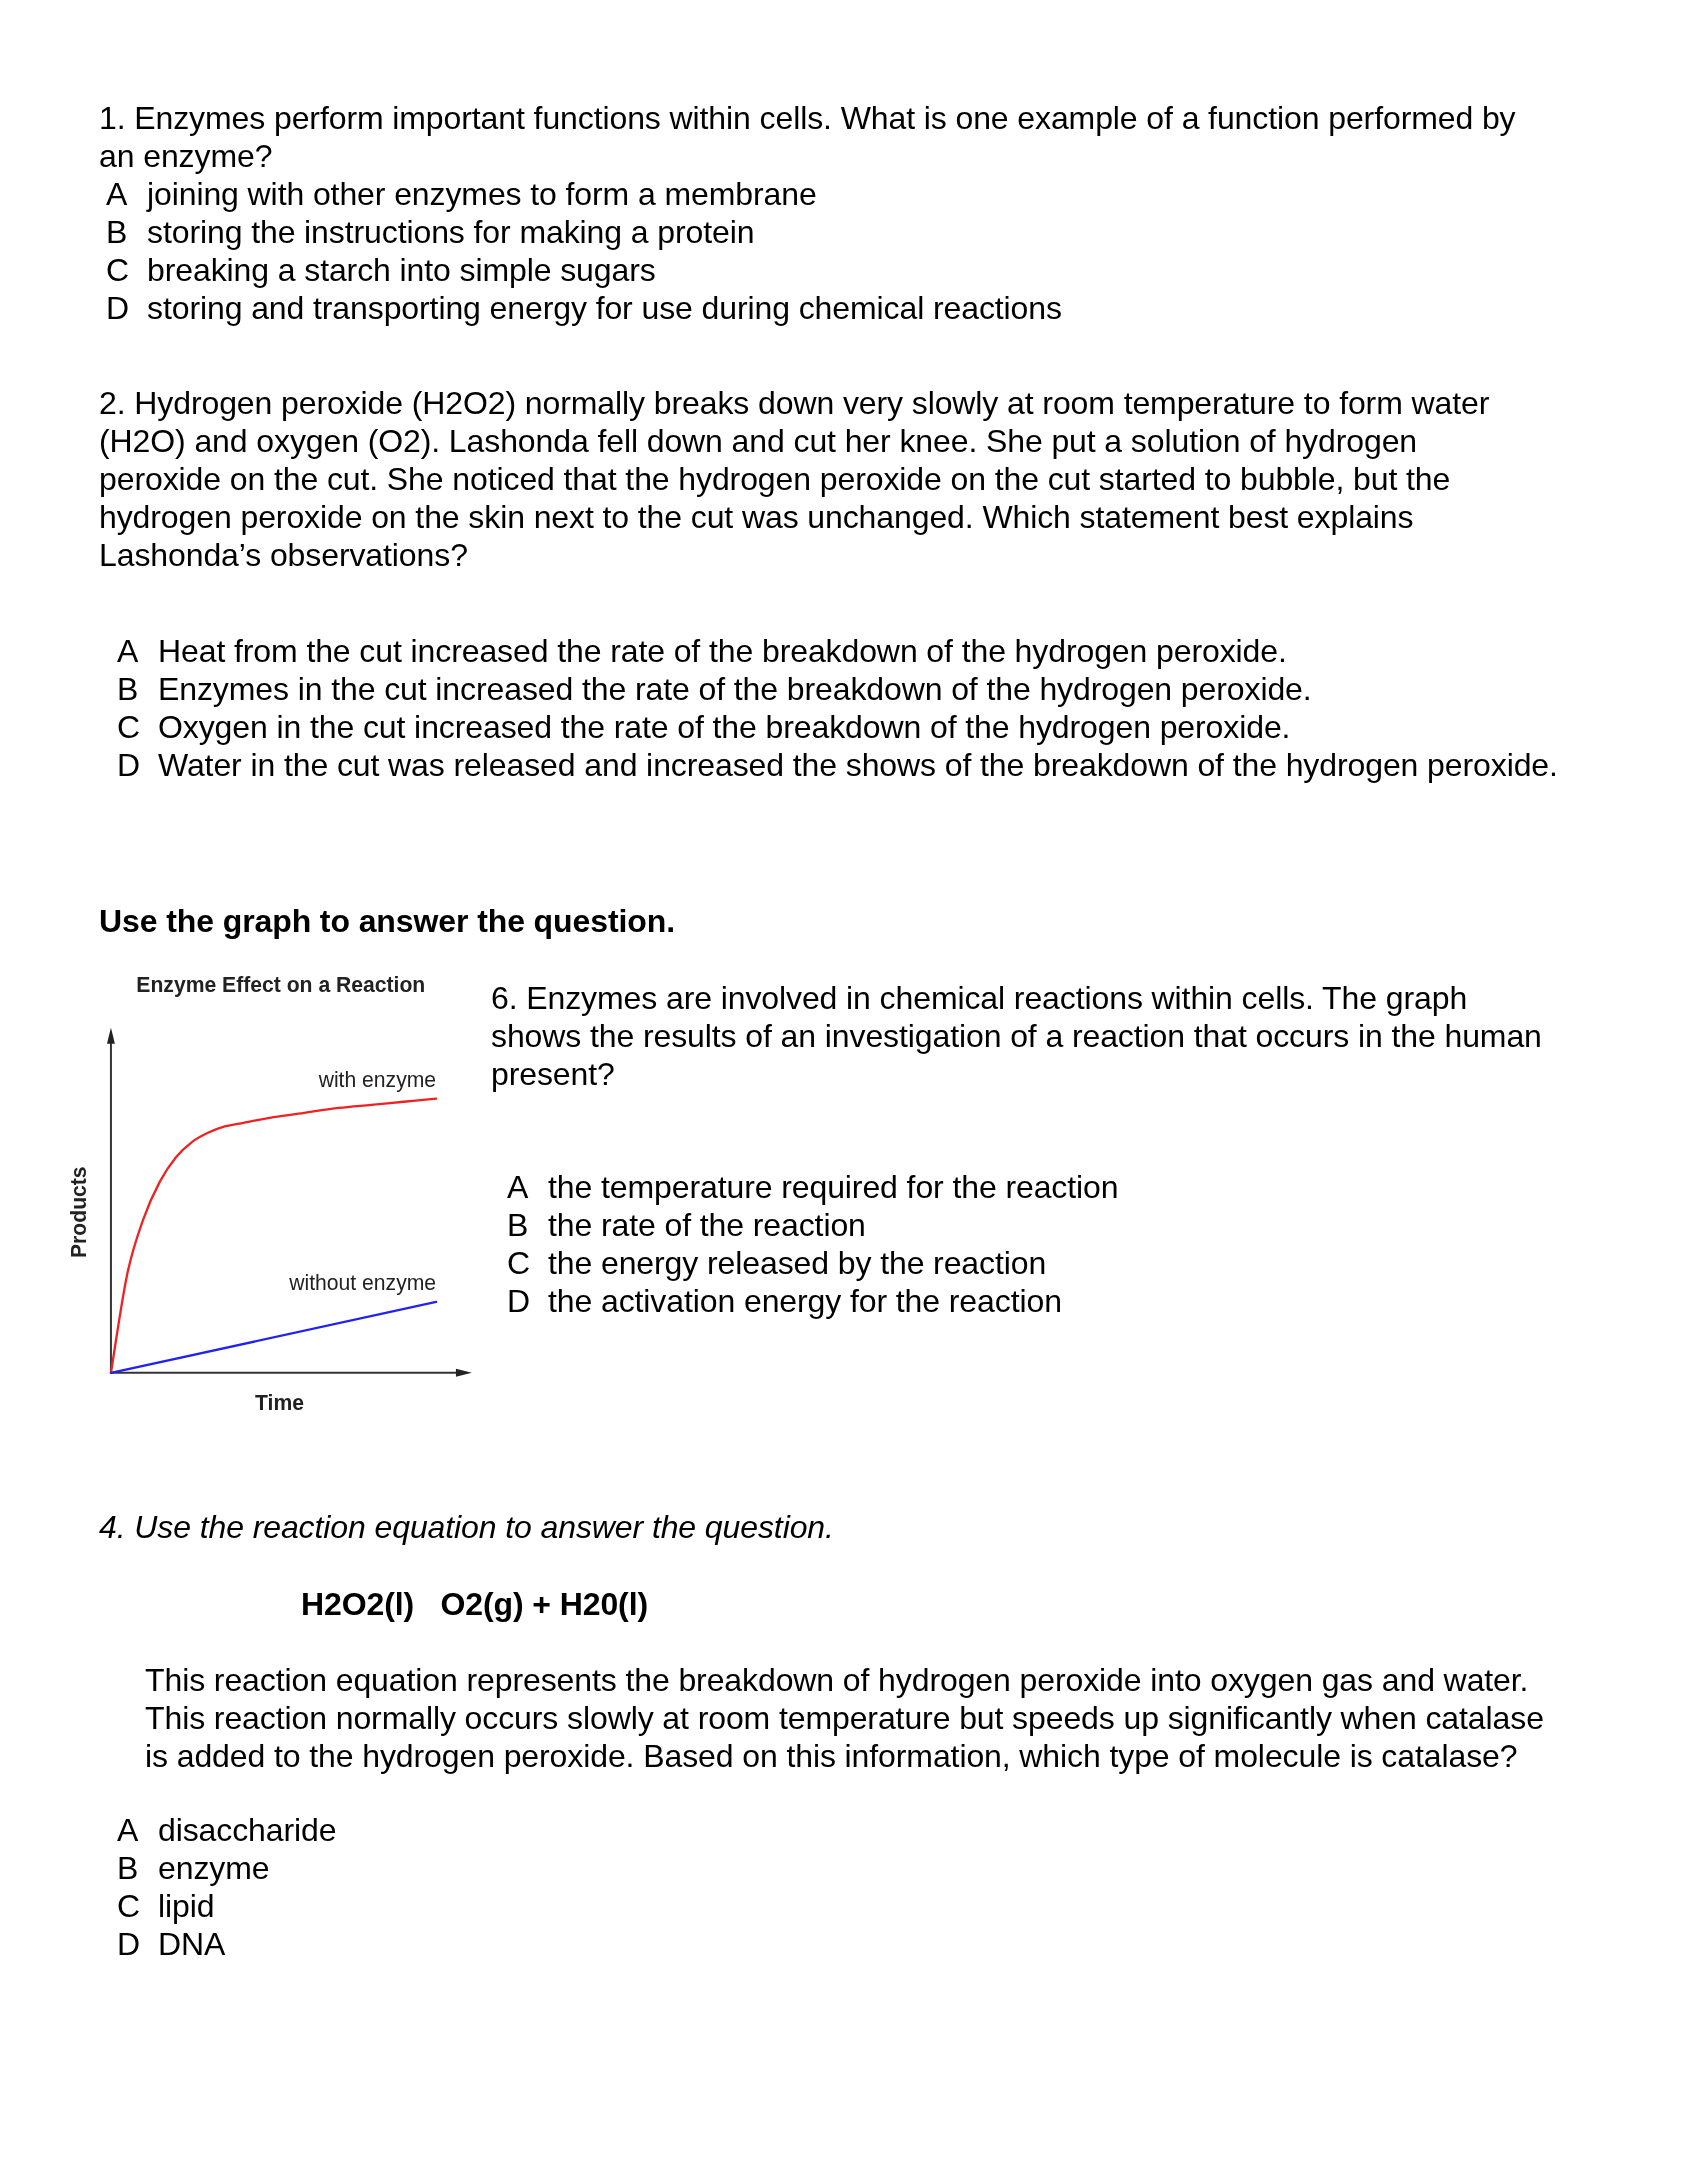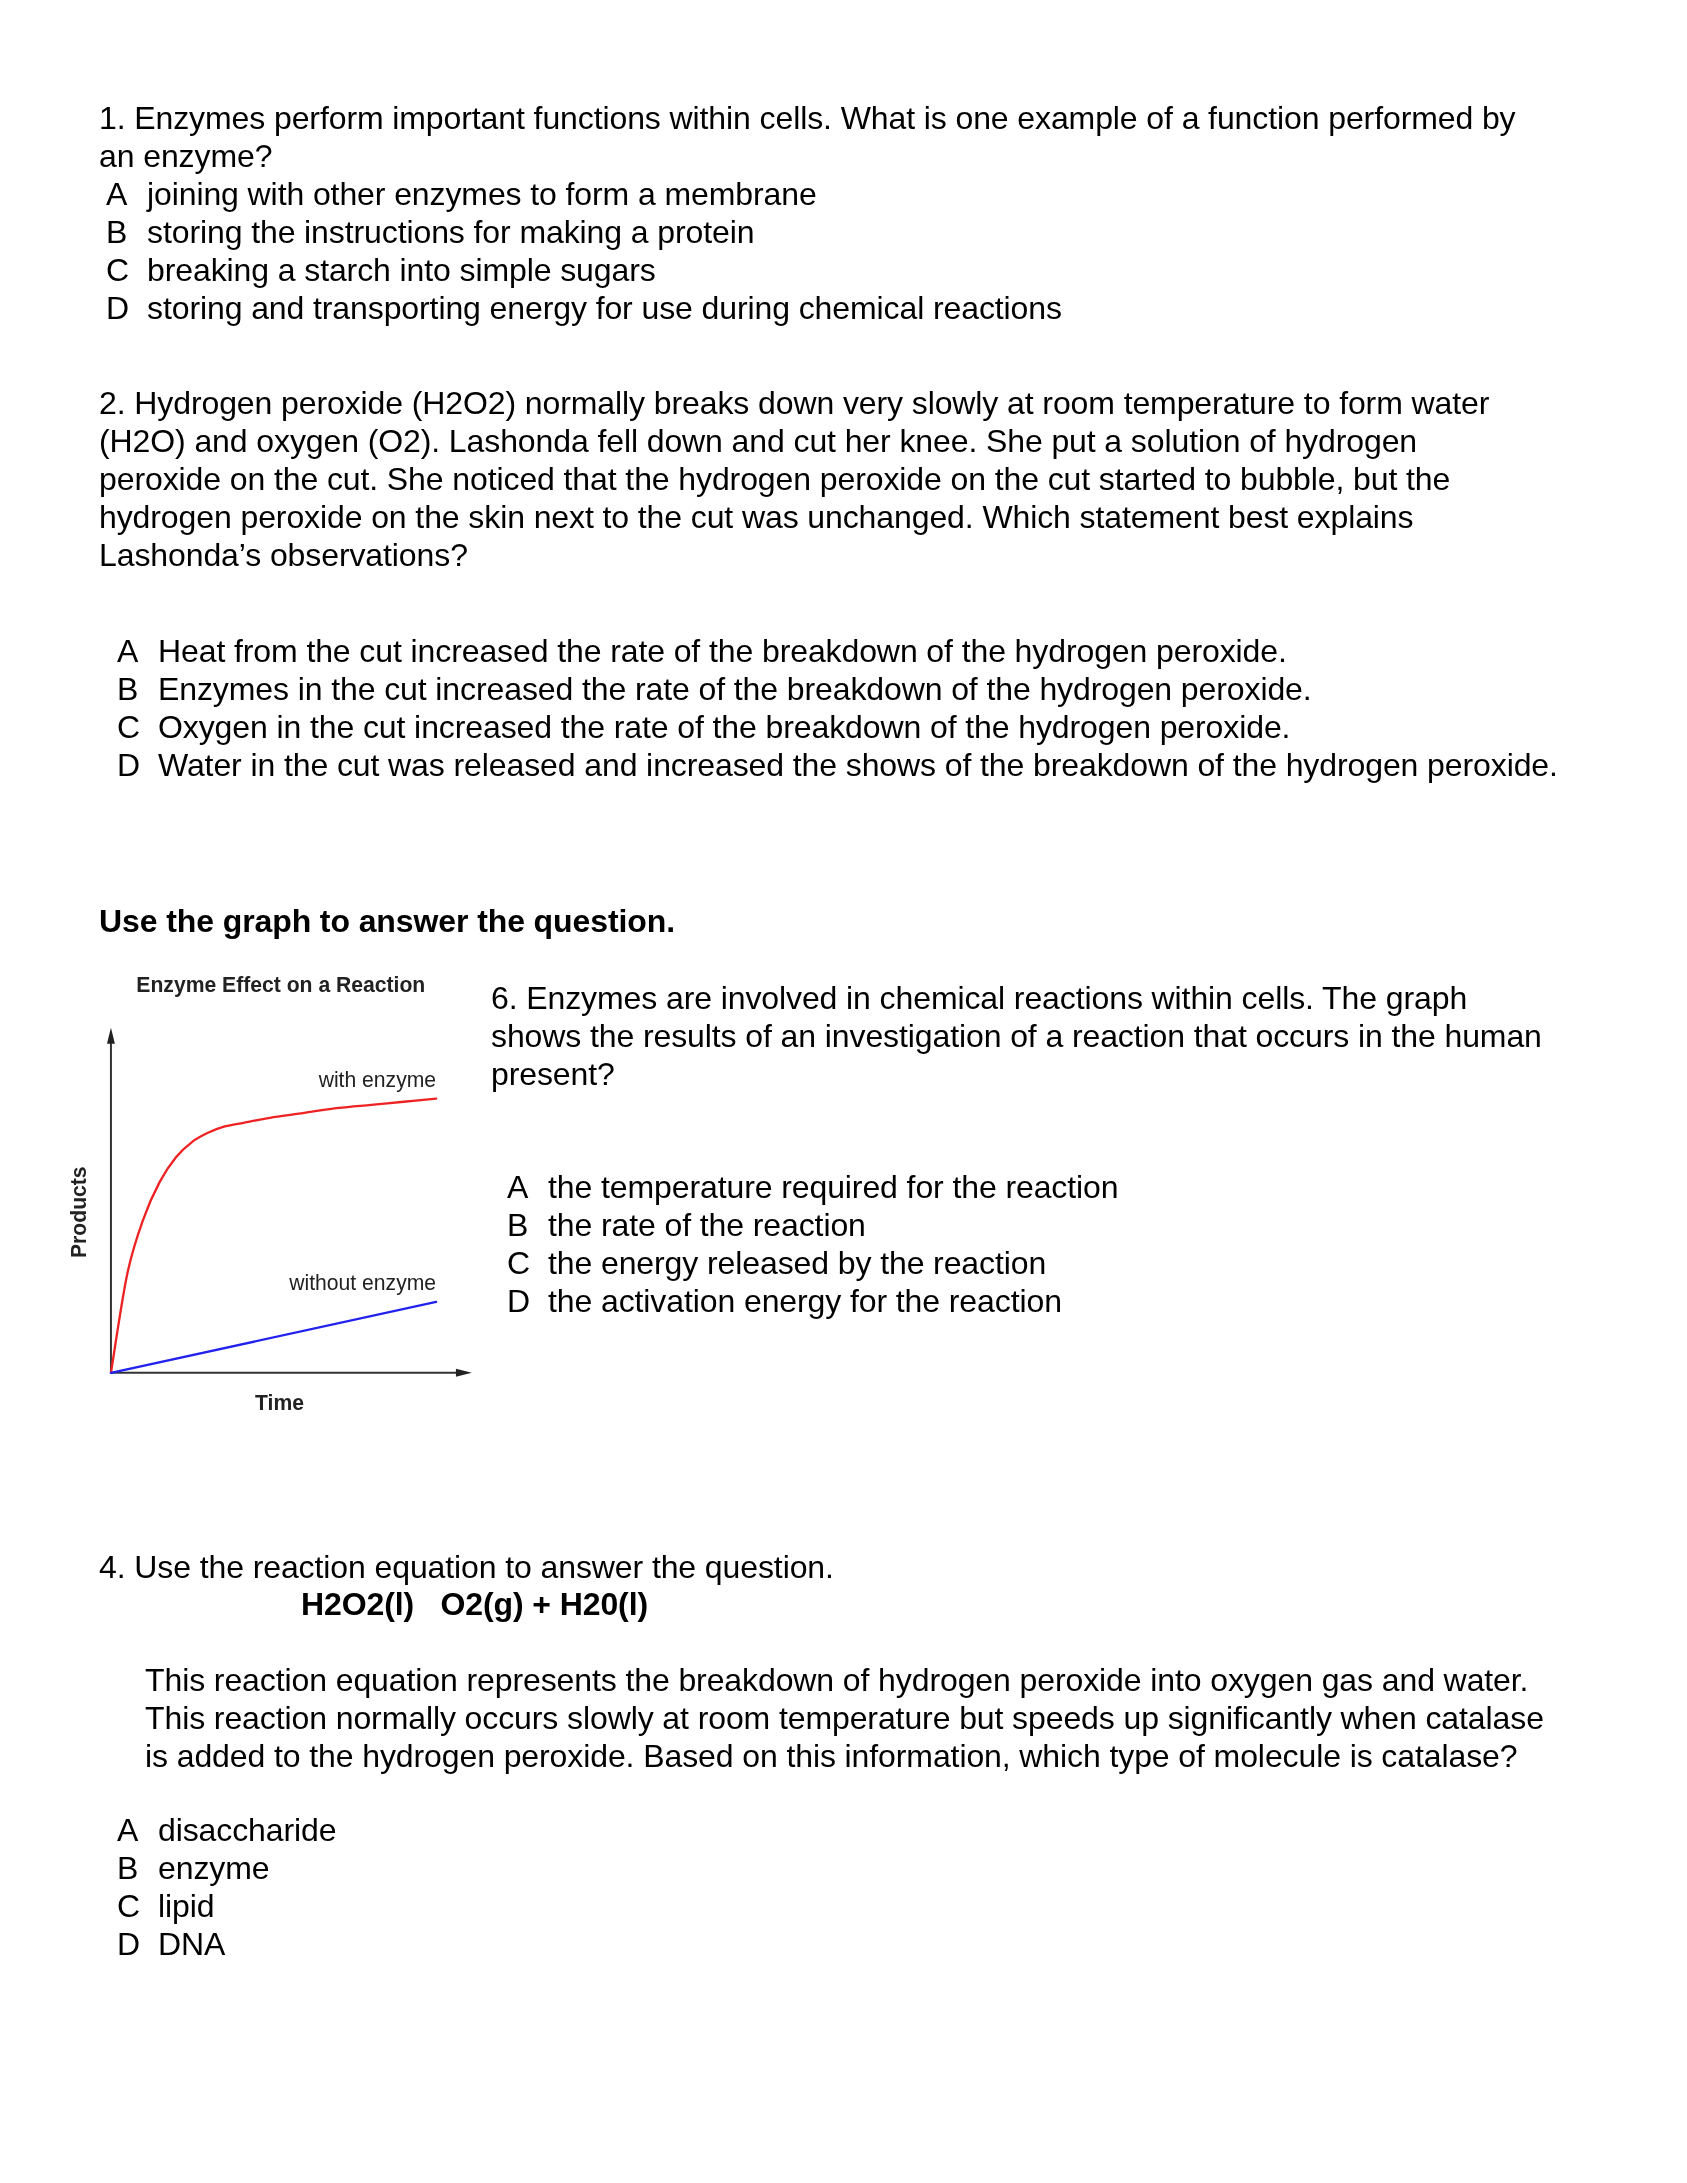--- a/index.html
+++ b/index.html
@@ -14,21 +14,21 @@
   .opt .letter { display: inline-block; width: 41px; text-align: left; }
   .bold { font-weight: bold; }
 
   #q1 { top: 99px; }
   #q1-options { top: 175px; left: 106px; }
   #q2 { top: 384px; }
   #q2-options { top: 632px; left: 117px; }
   #graph-instr { top: 902px; }
   #q3 { top: 979px; left: 491px; }
   #q3-options { top: 1168px; left: 507px; }
-  #q4 { top: 1548px; }
+  #q4 { top: 1508px; font-style: italic; }
   #equation { top: 1585px; left: 301px; }
   #q4-body { top: 1661px; margin-left: 46px; }
   #q4-options { top: 1811px; left: 117px; }
 
   #chart { position: absolute; left: 66px; top: 959px; width: 423px; height: 476px; }
   #chart svg { position: absolute; left: 0; top: 0; }
   .chart-title { font-family: "Liberation Sans", sans-serif; font-weight: bold; font-size: 32px; fill: #222; }
   .chart-label { font-family: "Liberation Sans", sans-serif; font-size: 32px; fill: #222; }
   .axis-label { font-family: "Liberation Sans", sans-serif; font-weight: bold; font-size: 32px; fill: #222; }
 </style>

